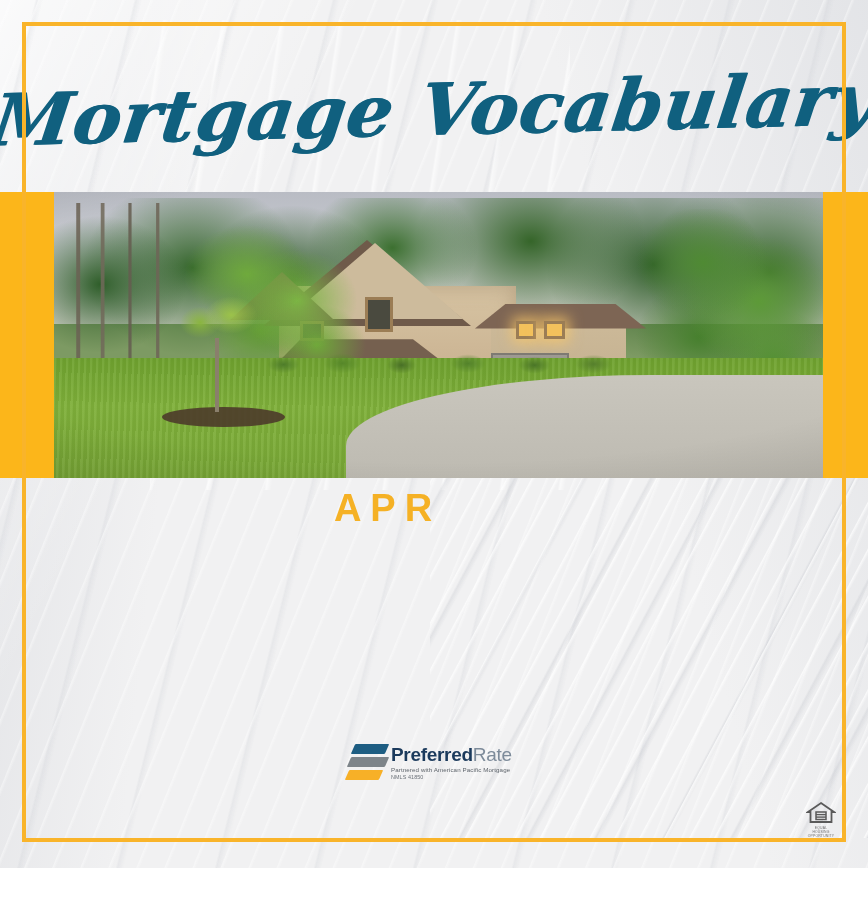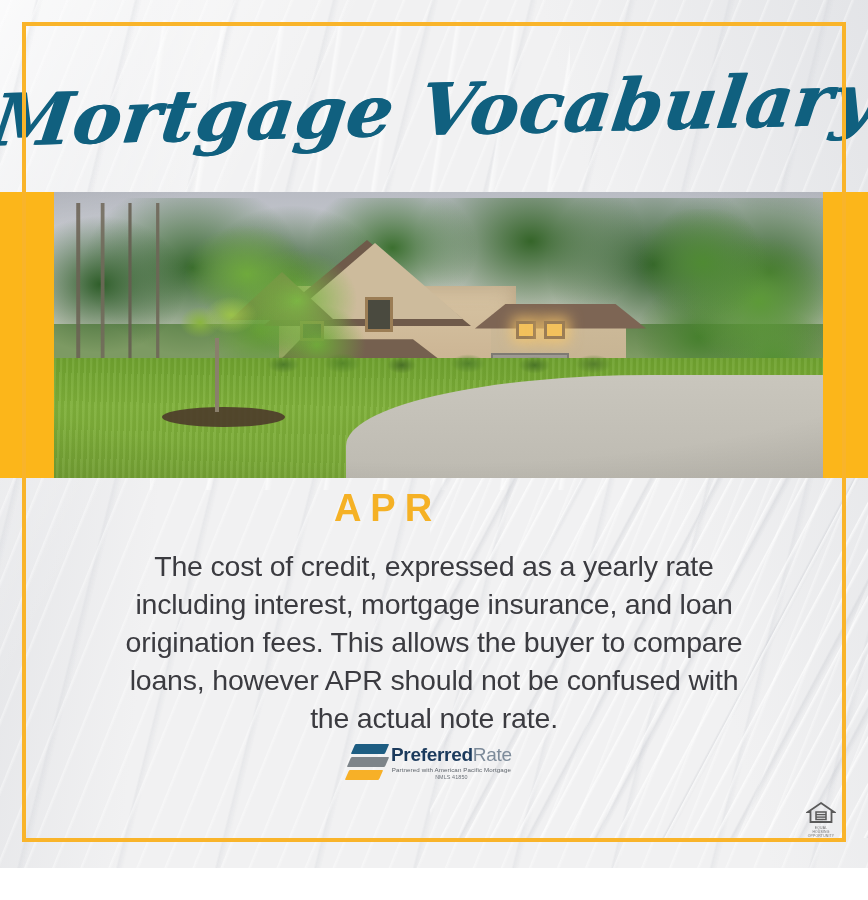--- a/index.html
+++ b/index.html
@@ -326,21 +326,21 @@
     position: absolute;
     left: 1px;
     width: 38px;
     height: 10px;
     transform: skewX(-24deg);
     border-radius: 1px;
   }
   .bar-1 { top: 2px;  background: #1d5d82; width: 34px; left: 6px; }
   .bar-2 { top: 15px; background: #7d8489; width: 38px; left: 2px; }
   .bar-3 { top: 28px; background: #f7b027; width: 34px; left: 0px; }
-  .logo-text { padding-left: 2px; padding-top: 3px; text-align: center; }
+  .logo-text { padding-left: 2px; padding-top: 3px; }
   .logo-word {
     font-size: 19px;
     line-height: 20px;
     letter-spacing: -0.3px;
     white-space: nowrap;
   }
   .logo-word .b { font-weight: 700; color: #1b3a5c; }
   .logo-word .r { font-weight: 400; color: #7d8b9a; }
   .logo-tag {
     font-size: 6.2px;
@@ -420,21 +420,20 @@
     </div>
     <div class="driveway"></div>
     <div class="shrub-row"></div>
     <div class="mulch"></div>
     <div class="sapling-trunk"></div>
     <div class="sapling-crown"></div>
     <div class="photo-shade"></div>
   </div>
 
   <div class="term">APR</div>
-  <div class="definition">The cost of credit, expressed as a yearly rate including interest, mortgage insurance, and loan origination fees. This allows the buyer to compare loans, however APR should not be confused with the actual note rate.</div>
 
   <div class="logo">
     <div class="logo-mark">
       <div class="bar bar-1"></div>
       <div class="bar bar-2"></div>
       <div class="bar bar-3"></div>
     </div>
     <div class="logo-text">
       <div class="logo-word"><span class="b">Preferred</span><span class="r">Rate</span></div>
       <div class="logo-tag">Partnered with American Pacific Mortgage</div>

